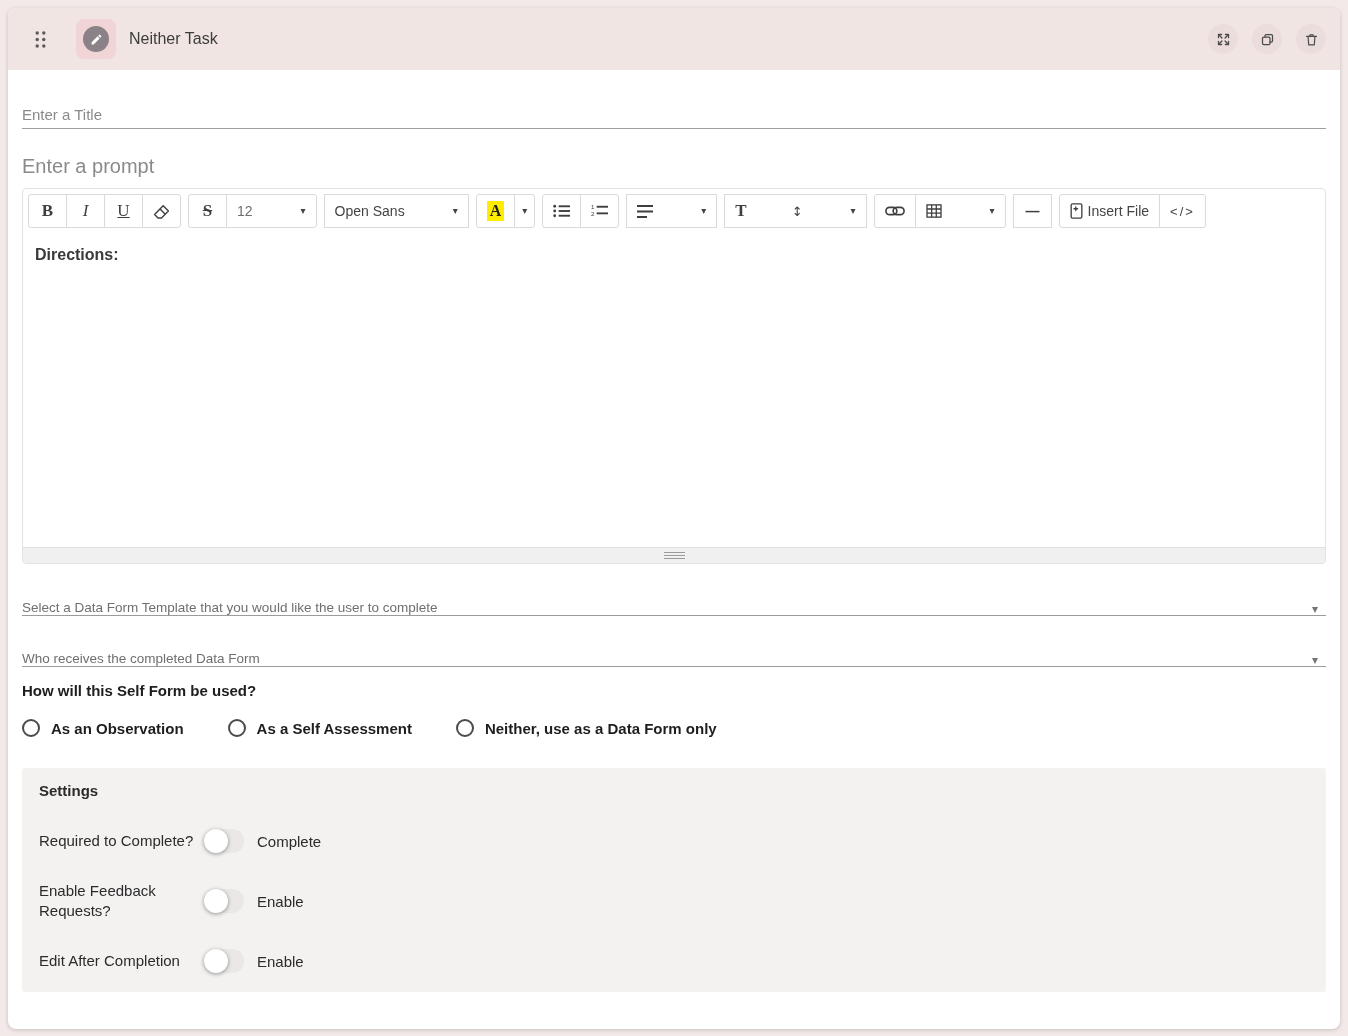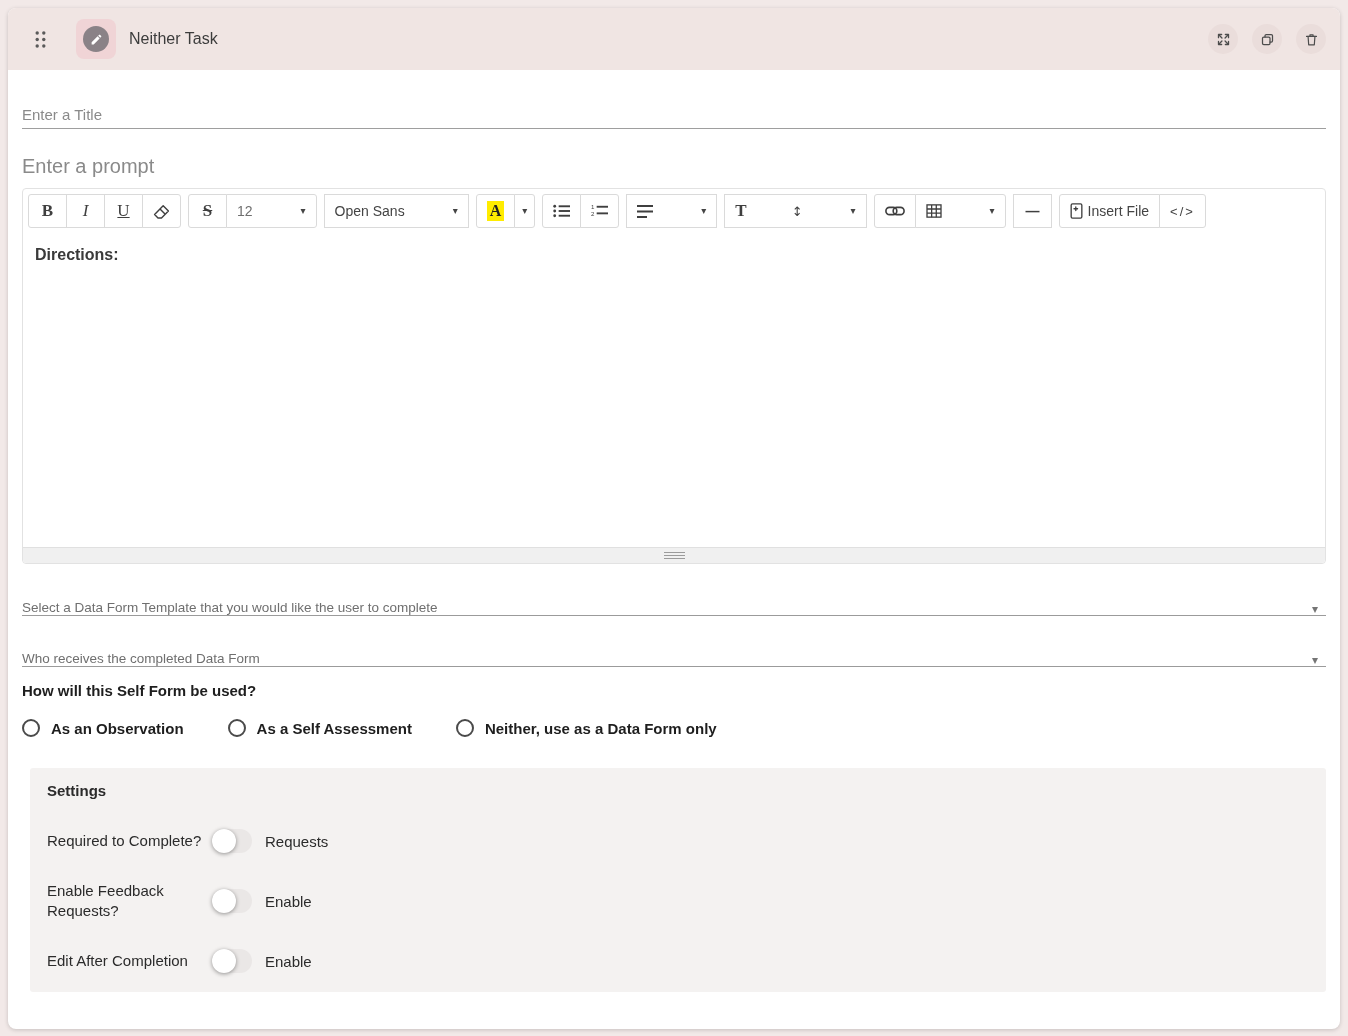--- a/index.html
+++ b/index.html
@@ -107,21 +107,21 @@
   .sel-arrow { font-size:12px; color:#757575; margin-right:8px; line-height:1; }
   
   .question { margin-top:15px; font-size:15px; font-weight:700; color:#1e1e1e; height:18px; }
   .radio-row { margin-top:18px; display:flex; align-items:center; gap:44px; height:20px; }
   .radio-option { display:flex; align-items:center; gap:11px; font-size:15px; font-weight:700; color:#1e1e1e; cursor:pointer; }
   .radio-circle {
     width:18px; height:18px; border:2px solid #4a4a4a; border-radius:50%;
     background:#fff; flex:0 0 auto;
   }
   
-  .settings-panel { margin-top:30px; background:#f4f2f1; border-radius:3px; padding:14px 16px 14px;margin-left:8px; }
+  .settings-panel { margin-top:30px; background:#f4f2f1; border-radius:3px; padding:14px 16px 14px; }
   .settings-title { font-size:15px; font-weight:700; color:#2b2b2b; height:18px; padding-left:1px; }
   .settings-row { display:flex; align-items:center; margin-top:23px; min-height:34px; }
   .settings-row.first { margin-top:24px; }
   .settings-label { width:166px; font-size:15px; color:#2b2b2b; line-height:20px; padding-left:1px; }
   .toggle {
     width:40px; height:24px; border-radius:12px; background:#eae7e6;
     position:relative; margin-right:13px; cursor:pointer; flex:0 0 auto;
   }
   .toggle-knob {
     width:24px; height:24px; border-radius:50%; background:#fff;
@@ -369,21 +369,21 @@
     </div>
 
     <div class="settings-panel">
       <div class="settings-title">Settings</div>
 
       <div class="settings-row first">
         <div class="settings-label">Required to Complete?</div>
         <div class="toggle">
           <div class="toggle-knob"></div>
         </div>
-        <div class="state-label">Requests</div>
+        <div class="state-label">Complete</div>
       </div>
 
       <div class="settings-row">
         <div class="settings-label">Enable Feedback Requests?</div>
         <div class="toggle">
           <div class="toggle-knob"></div>
         </div>
         <div class="state-label">Enable</div>
       </div>
 

